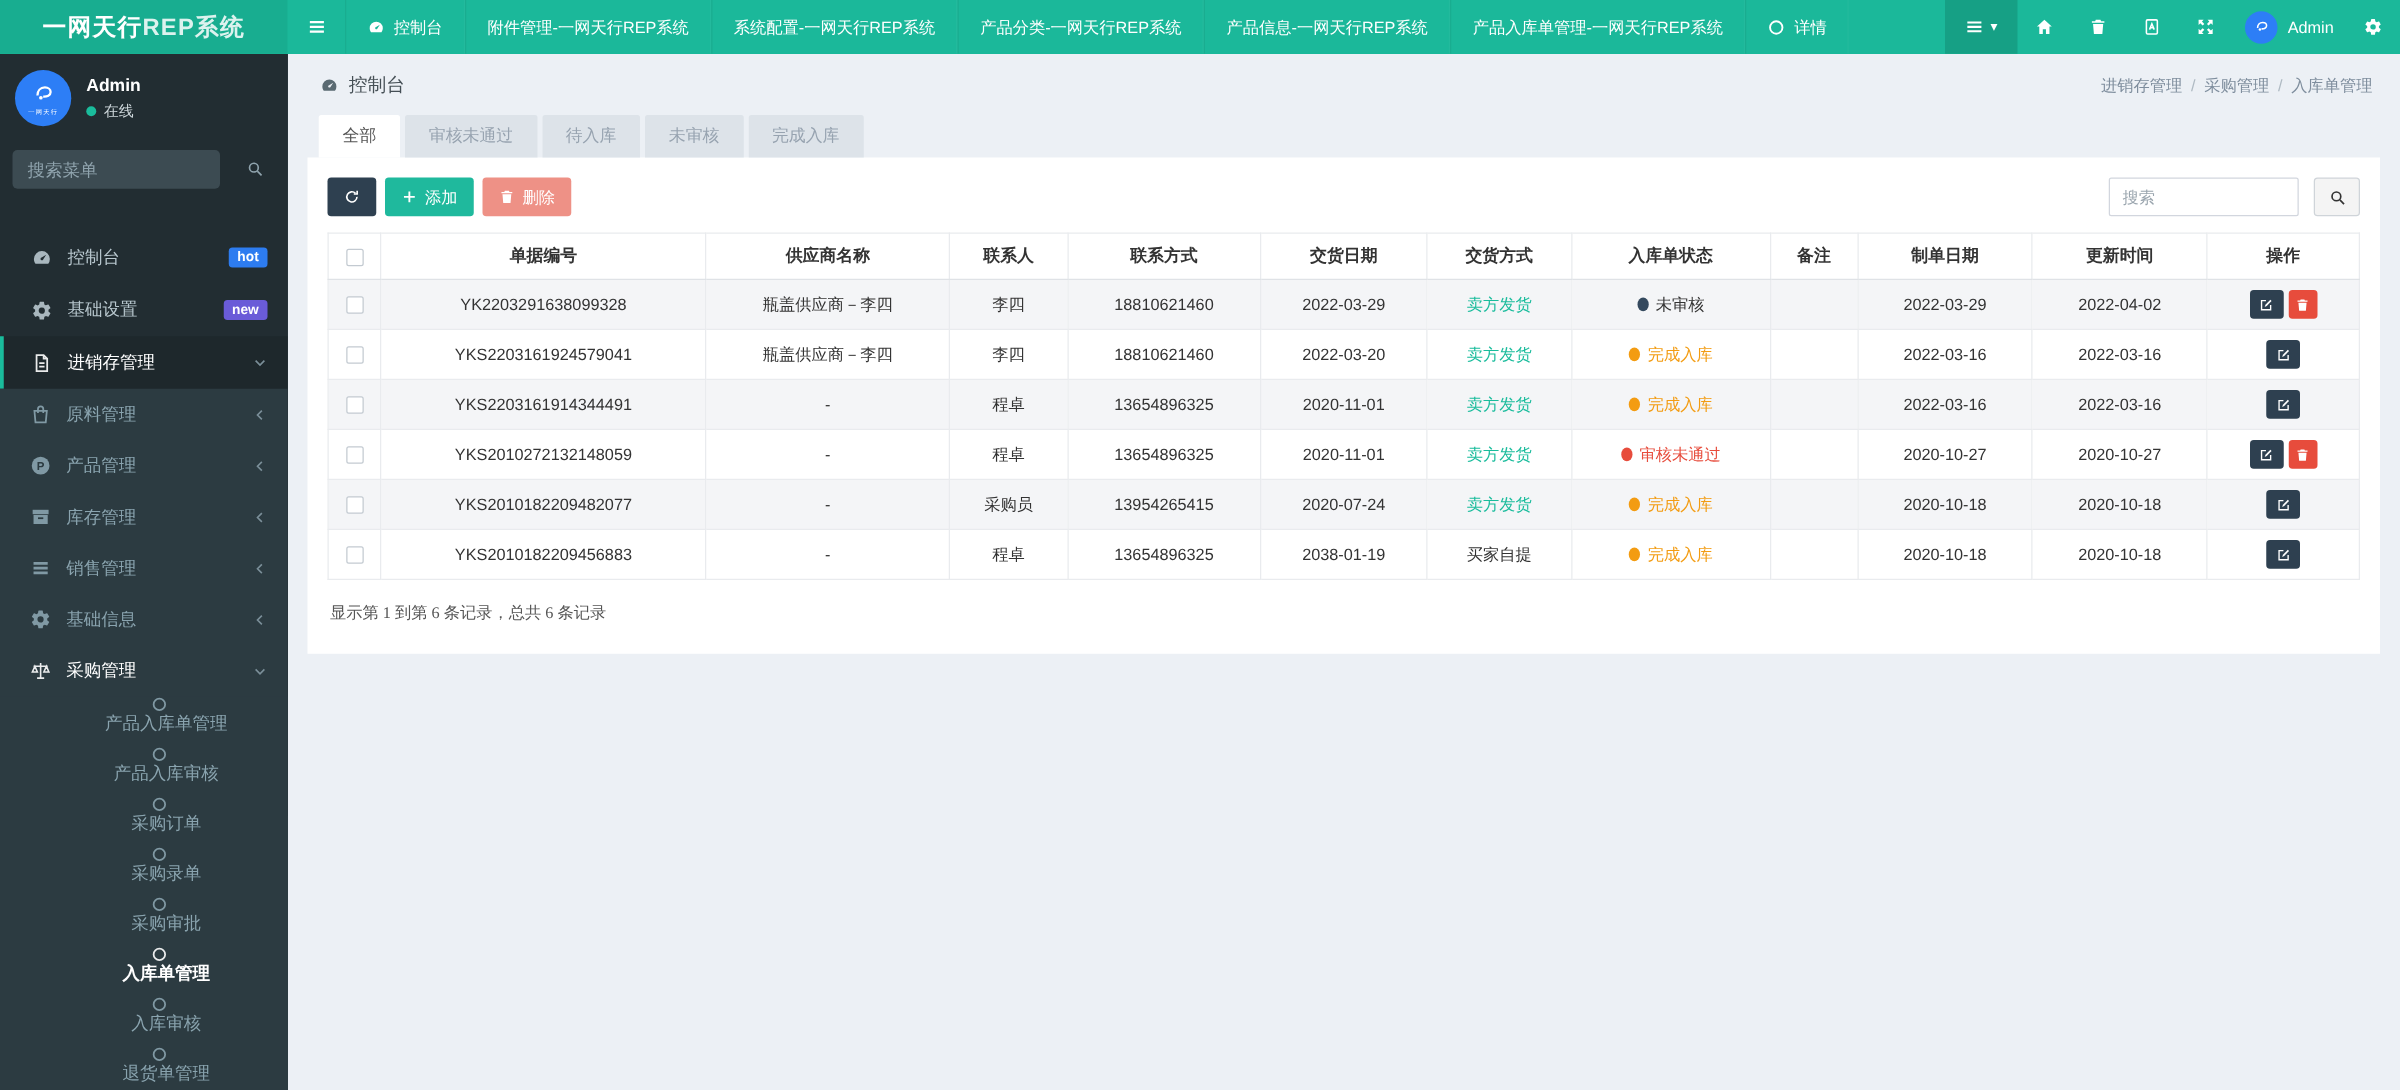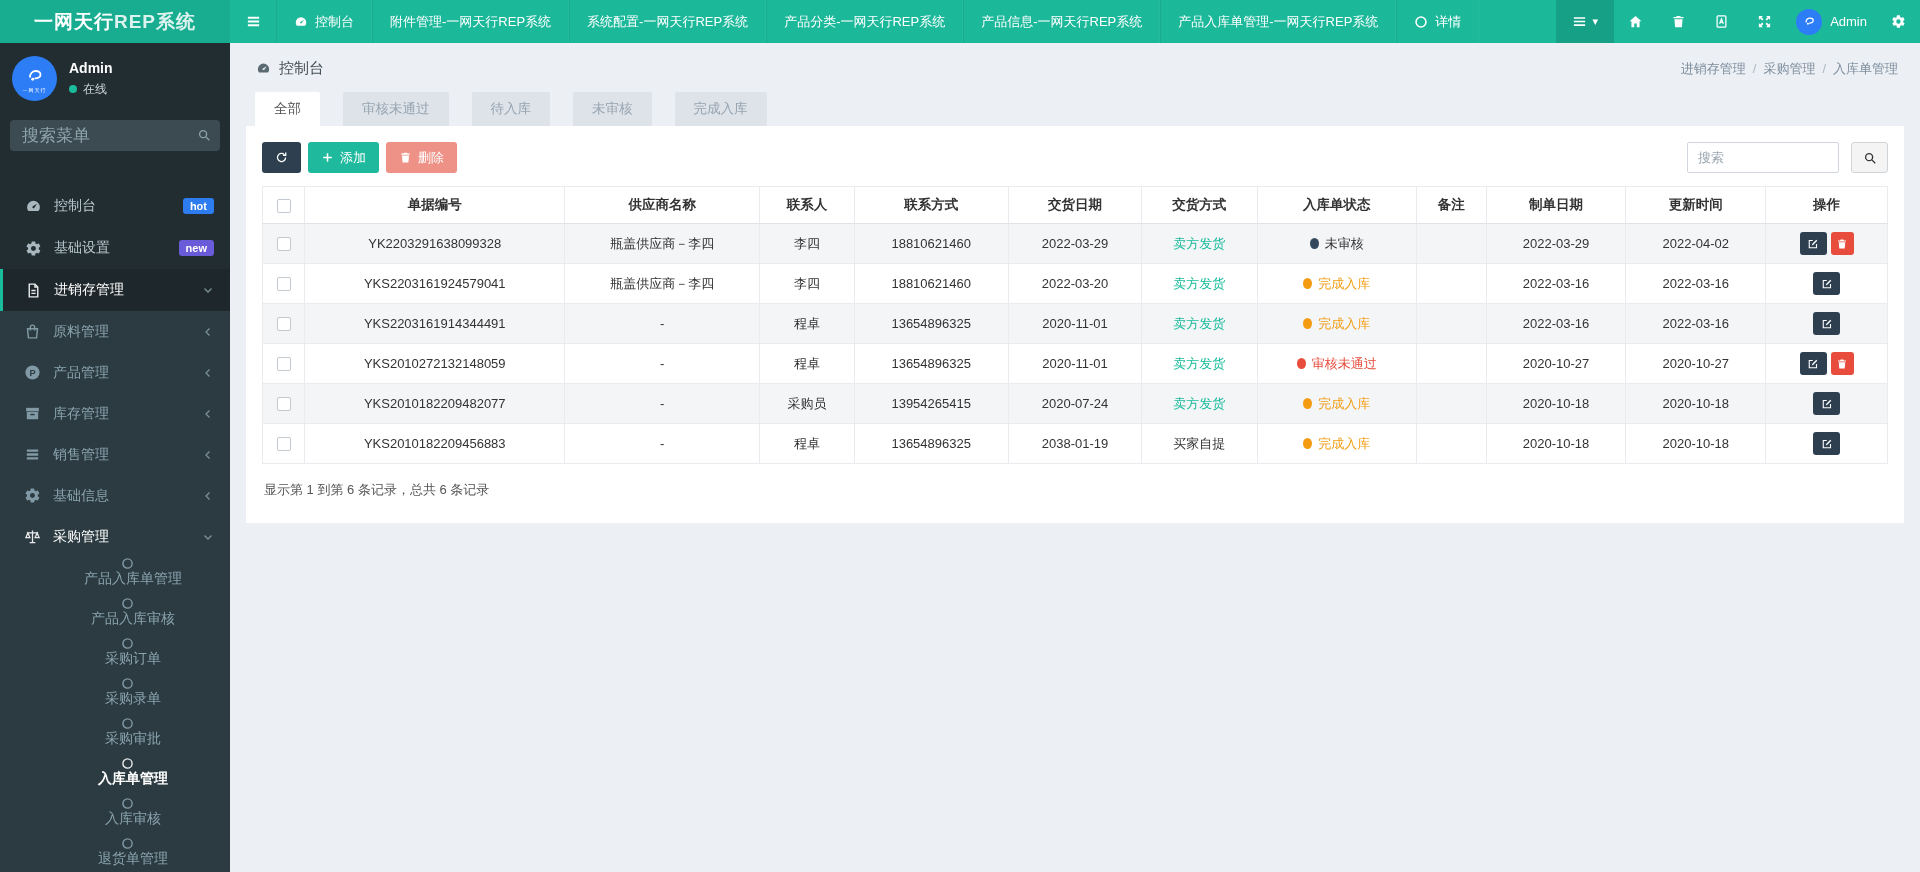--- a/index.html
+++ b/index.html
@@ -35,22 +35,22 @@
   .sidebar { position:fixed; top:43px; left:0; bottom:0; width:230px; background:#222d32; color:#b8c7ce; z-index:20; }
   .user-panel { display:flex; gap:12px; padding:13px 12px; align-items:center; }
   .avatar-lg { width:45px; height:45px; border-radius:50%; background:#2d7ef6; display:flex; flex-direction:column;
     align-items:center; justify-content:center; flex:0 0 auto; }
   .avatar-lg svg { width:22px; height:22px; }
   .avatar-lg .tiny { font-size:5px; color:#fff; letter-spacing:1px; }
   .user-meta .uname { color:#fff; font-weight:bold; font-size:14px; margin-bottom:5px; }
   .user-meta .ustatus { font-size:12px; color:#cfd8dc; display:flex; align-items:center; gap:6px; }
   .dot-online { width:8px; height:8px; border-radius:50%; background:#1abc9c; display:inline-block; }
   .side-search { margin:6px 10px 0; position:relative; }
-  .side-search input { width:210px; height:31px; background:#3c4b52; border:none; border-radius:4px; color:#84cc16;
-    padding:0 32px 0 12px; font-size:17px; outline:none; }
+  .side-search input { width:166px; height:31px; background:#3c4b52; border:none; border-radius:4px; color:#84cc16;
+    padding:0 32px 0 12px; font-size:14px; outline:none; }
   .side-search input::placeholder { color:#8fa3ad; }
   .side-search .sicon { position:absolute; right:9px; top:8px; color:#8fa3ad; }
   .side-search .sicon svg { width:14px; height:14px; }
 
   .smenu { list-style:none; margin-top:34px; }
   .smenu .item { display:flex; align-items:center; height:42px; padding:0 12px 0 22px; cursor:pointer; font-size:14px;
     color:#b8c7ce; border-left:3px solid transparent; }
   .smenu .item .micon { width:17px; height:17px; margin-right:12px; flex:0 0 auto; opacity:.9; }
   .smenu .item .micon svg { width:100%; height:100%; }
   .smenu .item.active { background:#1e282c; color:#fff; border-left-color:#1abc9c; }
@@ -69,21 +69,21 @@
   .sub2 .item .micon { width:13px; height:13px; margin-right:12px; }
 
   
   .main { margin:43px 0 0 230px; height:829px; background:#ecf0f5; padding:0 16px; overflow:hidden; }
   .content-header { display:flex; justify-content:space-between; align-items:center; padding:16px 6px 14px 10px; }
   .page-title { display:flex; align-items:center; gap:8px; font-size:15px; color:#454f55; }
   .page-title svg { width:15px; height:15px; color:#5a6a72; }
   .breadcrumb { font-size:13px; color:#7e8d9d; }
   .breadcrumb .sep { color:#aeb9c2; padding:0 7px; }
 
-  .nav-tabs { display:flex; gap:23px; padding-left:9px; }
+  .nav-tabs { display:flex; gap:4px; padding-left:9px; }
   .nav-tab { padding:8px 19px; font-size:13.5px; background:#dde3e9; color:#97a3b0; border-radius:2px 2px 0 0; cursor:pointer; }
   .nav-tab.active { background:#fff; color:#555; }
 
   .panel { background:#fff; padding:16px 16px 24px; }
   .toolbar { display:flex; justify-content:space-between; align-items:center; margin-bottom:13px; }
   .tb-left { display:flex; gap:7px; }
   .btn { height:31px; border:none; border-radius:3px; color:#fff; font-size:13px; display:inline-flex; align-items:center;
     gap:6px; padding:0 13px; cursor:pointer; }
   .btn svg { width:13px; height:13px; }
   .btn-refresh { background:#2e4050; width:39px; justify-content:center; padding:0; }
@@ -106,21 +106,21 @@
     vertical-align:middle; cursor:pointer; }
   .m-teal { color:#1abc9c; }
   .m-dark { color:#333; }
   .status { display:inline-flex; align-items:center; gap:6px; }
   .sdot { width:9px; height:11px; border-radius:50%; display:inline-block; }
   .act-btn { width:27px; height:23px; border:none; border-radius:3px; display:inline-flex; align-items:center;
     justify-content:center; color:#fff; cursor:pointer; margin:0 2px; vertical-align:middle; }
   .act-btn svg { width:12px; height:12px; }
   .act-edit { background:#2e4050; }
   .act-del { background:#e74c3c; width:23px; }
-  .grid-footer { margin-top:17px; font-size:13px; color:#555; padding-left:2px; }
+  .grid-footer { margin-top:17px; font-size:13px; color:#555; padding-left:2px;font-family:Liberation Serif, serif; }
 </style>
 </head>
 <body>
 
 <header class="topbar">
   <div class="brand">
     <b>一网天行</b>
       <span class="light">REP系统</span>
   </div>
   <div class="nav-toggle">

